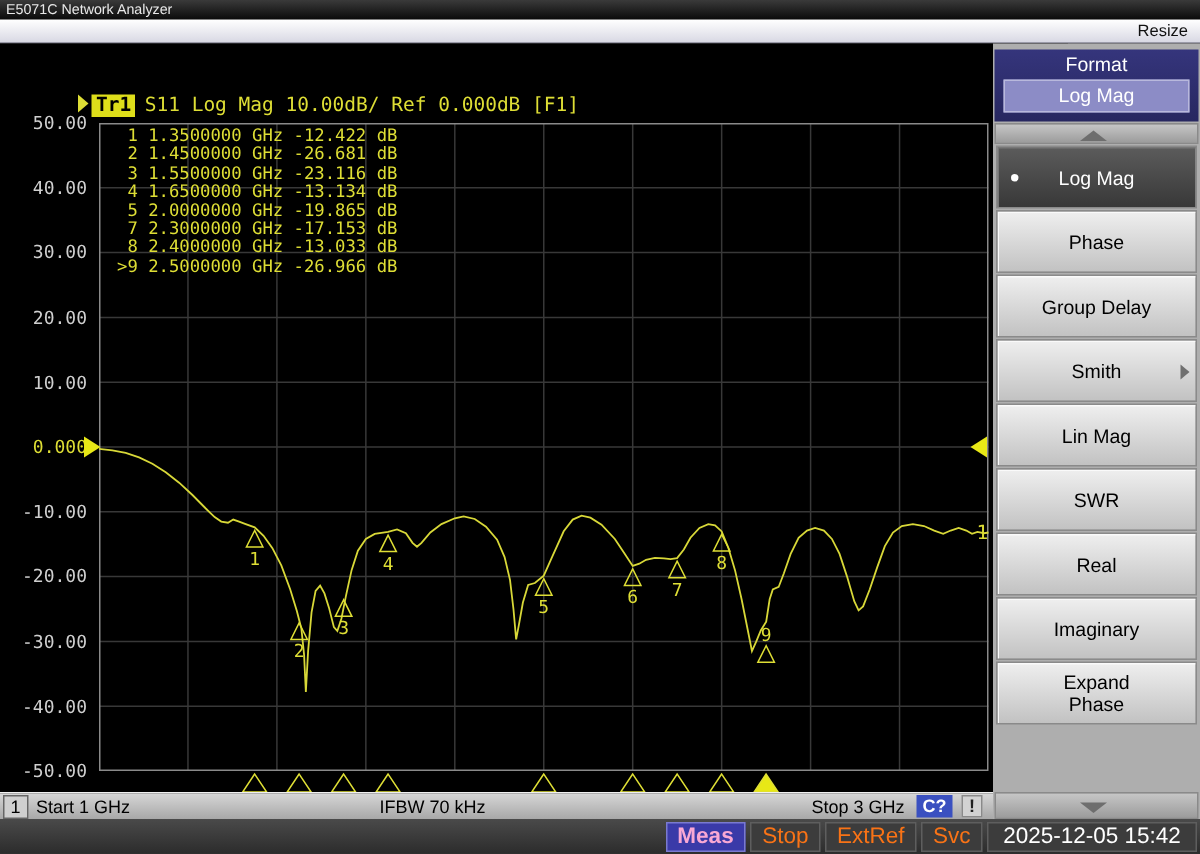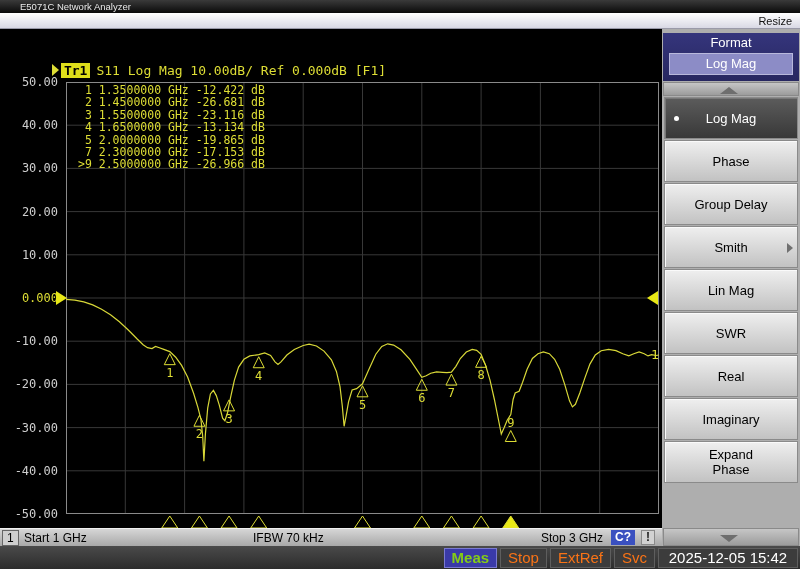--- a/index.html
+++ b/index.html
@@ -2,21 +2,21 @@
 <html><head>
 <meta charset="utf-8">
 <style>
   html,body{margin:0;padding:0;background:#555;}
   #app{position:relative;width:800px;height:569px;overflow:hidden;background:#000;
        font-family:"Liberation Sans",sans-serif;-webkit-font-smoothing:antialiased;}
 
   
   .titlebar{position:absolute;left:0;top:0;width:800px;height:13px;
     background:linear-gradient(#3a3a3a,#0a0a0a);color:#e8e8e8;font-size:9.5px;
-    line-height:13px;padding-left:20px;box-sizing:border-box;}
+    line-height:13px;padding-left:4px;box-sizing:border-box;}
   
   .menubar{position:absolute;left:0;top:13px;width:800px;height:16px;
     background:linear-gradient(#ffffff,#d9d9e4);border-bottom:1px solid #9a9aa8;
     box-sizing:border-box;font-size:11px;color:#111;display:flex;align-items:center;}
   .menu-item{padding:0 11px;cursor:default;}
   .resize{margin-left:auto;padding:0 8px;}
 
   
   .lcd{position:absolute;left:0;top:29px;width:712px;height:499px;background:#000;}
   .trace-line{position:absolute;left:5px;top:19px;height:16px;
@@ -70,21 +70,21 @@
     box-shadow:inset 1px 1px 0 #777;}
   .sk-bullet{position:absolute;left:9px;top:18px;width:5px;height:5px;border-radius:50%;background:#fff;}
   .sk-arrow{position:absolute;right:4px;top:16px;width:0;height:0;
     border-top:5px solid transparent;border-bottom:5px solid transparent;border-left:6px solid #707070;}
 
   
   .statusbar{position:absolute;left:0;top:546px;width:800px;height:23px;
     background:linear-gradient(#4a4a4a,#2c2c2c);display:flex;align-items:center;
     justify-content:flex-end;font-size:15px;gap:3px;padding-right:2px;box-sizing:border-box;}
   .status-item{border:1px solid #5e5e5e;padding:0 7px;line-height:18px;background:#3c3c3c;color:#f97316;}
-  .status-item.active{background:#3a3aa8;border-color:#7a7ad0;color:#84cc16;font-weight:bold;}
+  .status-item.active{background:#3a3aa8;border-color:#7a7ad0;color:#f9a8d4;font-weight:bold;}
   .datetime{border:1px solid #5e5e5e;background:#3c3c3c;color:#fff;padding:0 9px;line-height:18px;
     min-width:120px;text-align:center;}
 </style>
 </head>
 <body>
 
 <div id="app">
 
   <div class="titlebar">
     <span>E5071C Network Analyzer</span>
@@ -158,21 +158,21 @@
           <polygon points="385.44999999999993,434 377.44999999999993,446 393.44999999999993,446" fill="none" stroke="#dede35"></polygon>
           <polygon points="415.09999999999997,274.30256 409.59999999999997,285.30256 420.59999999999997,285.30256" fill="none" stroke="#dede35"></polygon>
           <text x="415.09999999999997" y="297.30256" text-anchor="middle" fill="#dede35" font-family="DejaVu Sans Mono, monospace" font-size="12px">8</text>
           <polygon points="415.09999999999997,434 407.09999999999997,446 423.09999999999997,446" fill="none" stroke="#dede35"></polygon>
           <text x="444.75" y="345.49312000000003" text-anchor="middle" fill="#dede35" font-family="DejaVu Sans Mono, monospace" font-size="12px">9</text>
           <polygon points="444.75,348.49312000000003 439.25,359.49312000000003 450.25,359.49312000000003" fill="none" stroke="#dede35"></polygon>
           <polygon points="444.75,434 436.75,446 452.75,446" fill="#e8e816" stroke="#dede35"></polygon>
           <text x="585" y="277.024" fill="#dede35" font-family="DejaVu Sans Mono, monospace" font-size="13px">1</text>
         </svg>
     </div>
-    <div id="marker-table"><div> 1 1.3500000 GHz -12.422 dB</div><div> 2 1.4500000 GHz -26.681 dB</div><div> 3 1.5500000 GHz -23.116 dB</div><div> 4 1.6500000 GHz -13.134 dB</div><div> 5 2.0000000 GHz -19.865 dB</div><div> 7 2.3000000 GHz -17.153 dB</div><div>&gt;9 2.5000000 GHz -26.966 dB</div></div>
+    <div id="marker-table"><div> 1 1.3500000 GHz -12.422 dB</div><div> 2 1.4500000 GHz -26.681 dB</div><div> 3 1.5500000 GHz -23.116 dB</div><div> 4 1.6500000 GHz -13.134 dB</div><div> 5 2.0000000 GHz -19.865 dB</div><div> 7 2.3000000 GHz -17.153 dB</div><div> 8 2.4000000 GHz -13.033 dB</div><div>&gt;9 2.5000000 GHz -26.966 dB</div></div>
   </div>
 
   <div class="stimbar">
     <span class="ch-box">1</span>
     <span class="start-lab">Start 1 GHz</span>
     <span class="ifbw">IFBW 70 kHz</span>
     <span class="stop-lab">Stop 3 GHz</span>
     <span class="cal">C?</span>
     <span class="warn">!</span>
   </div>

